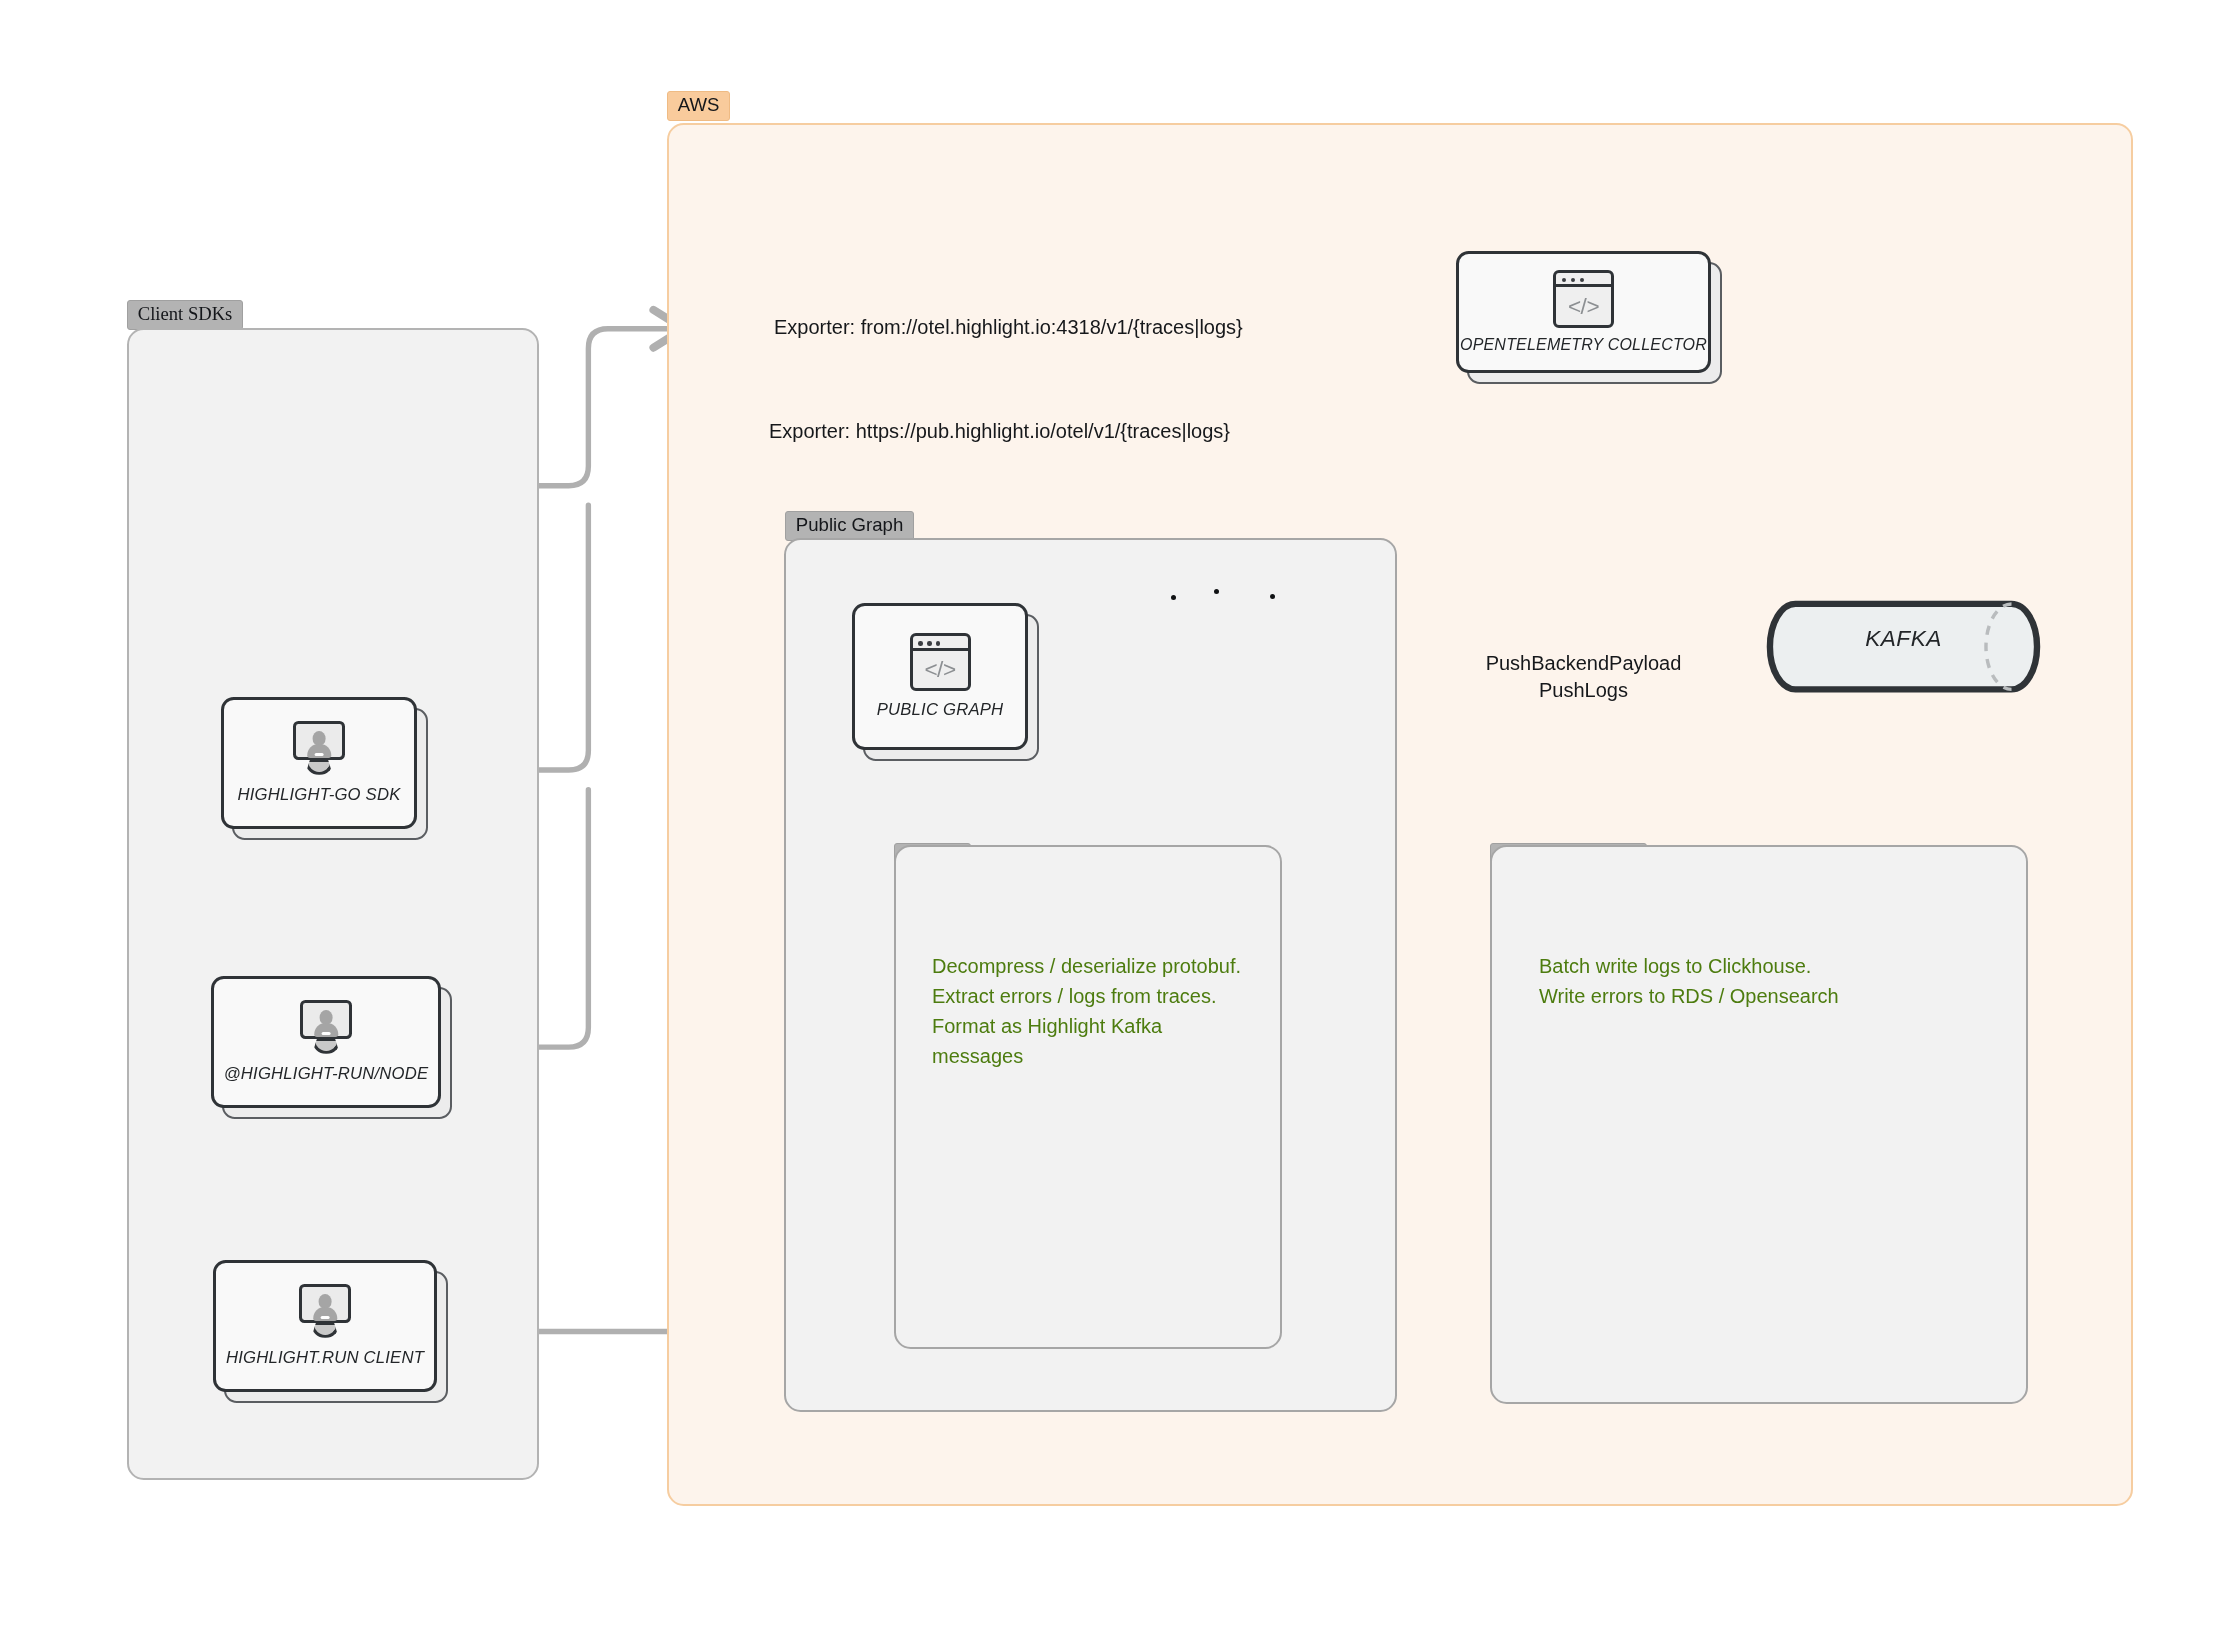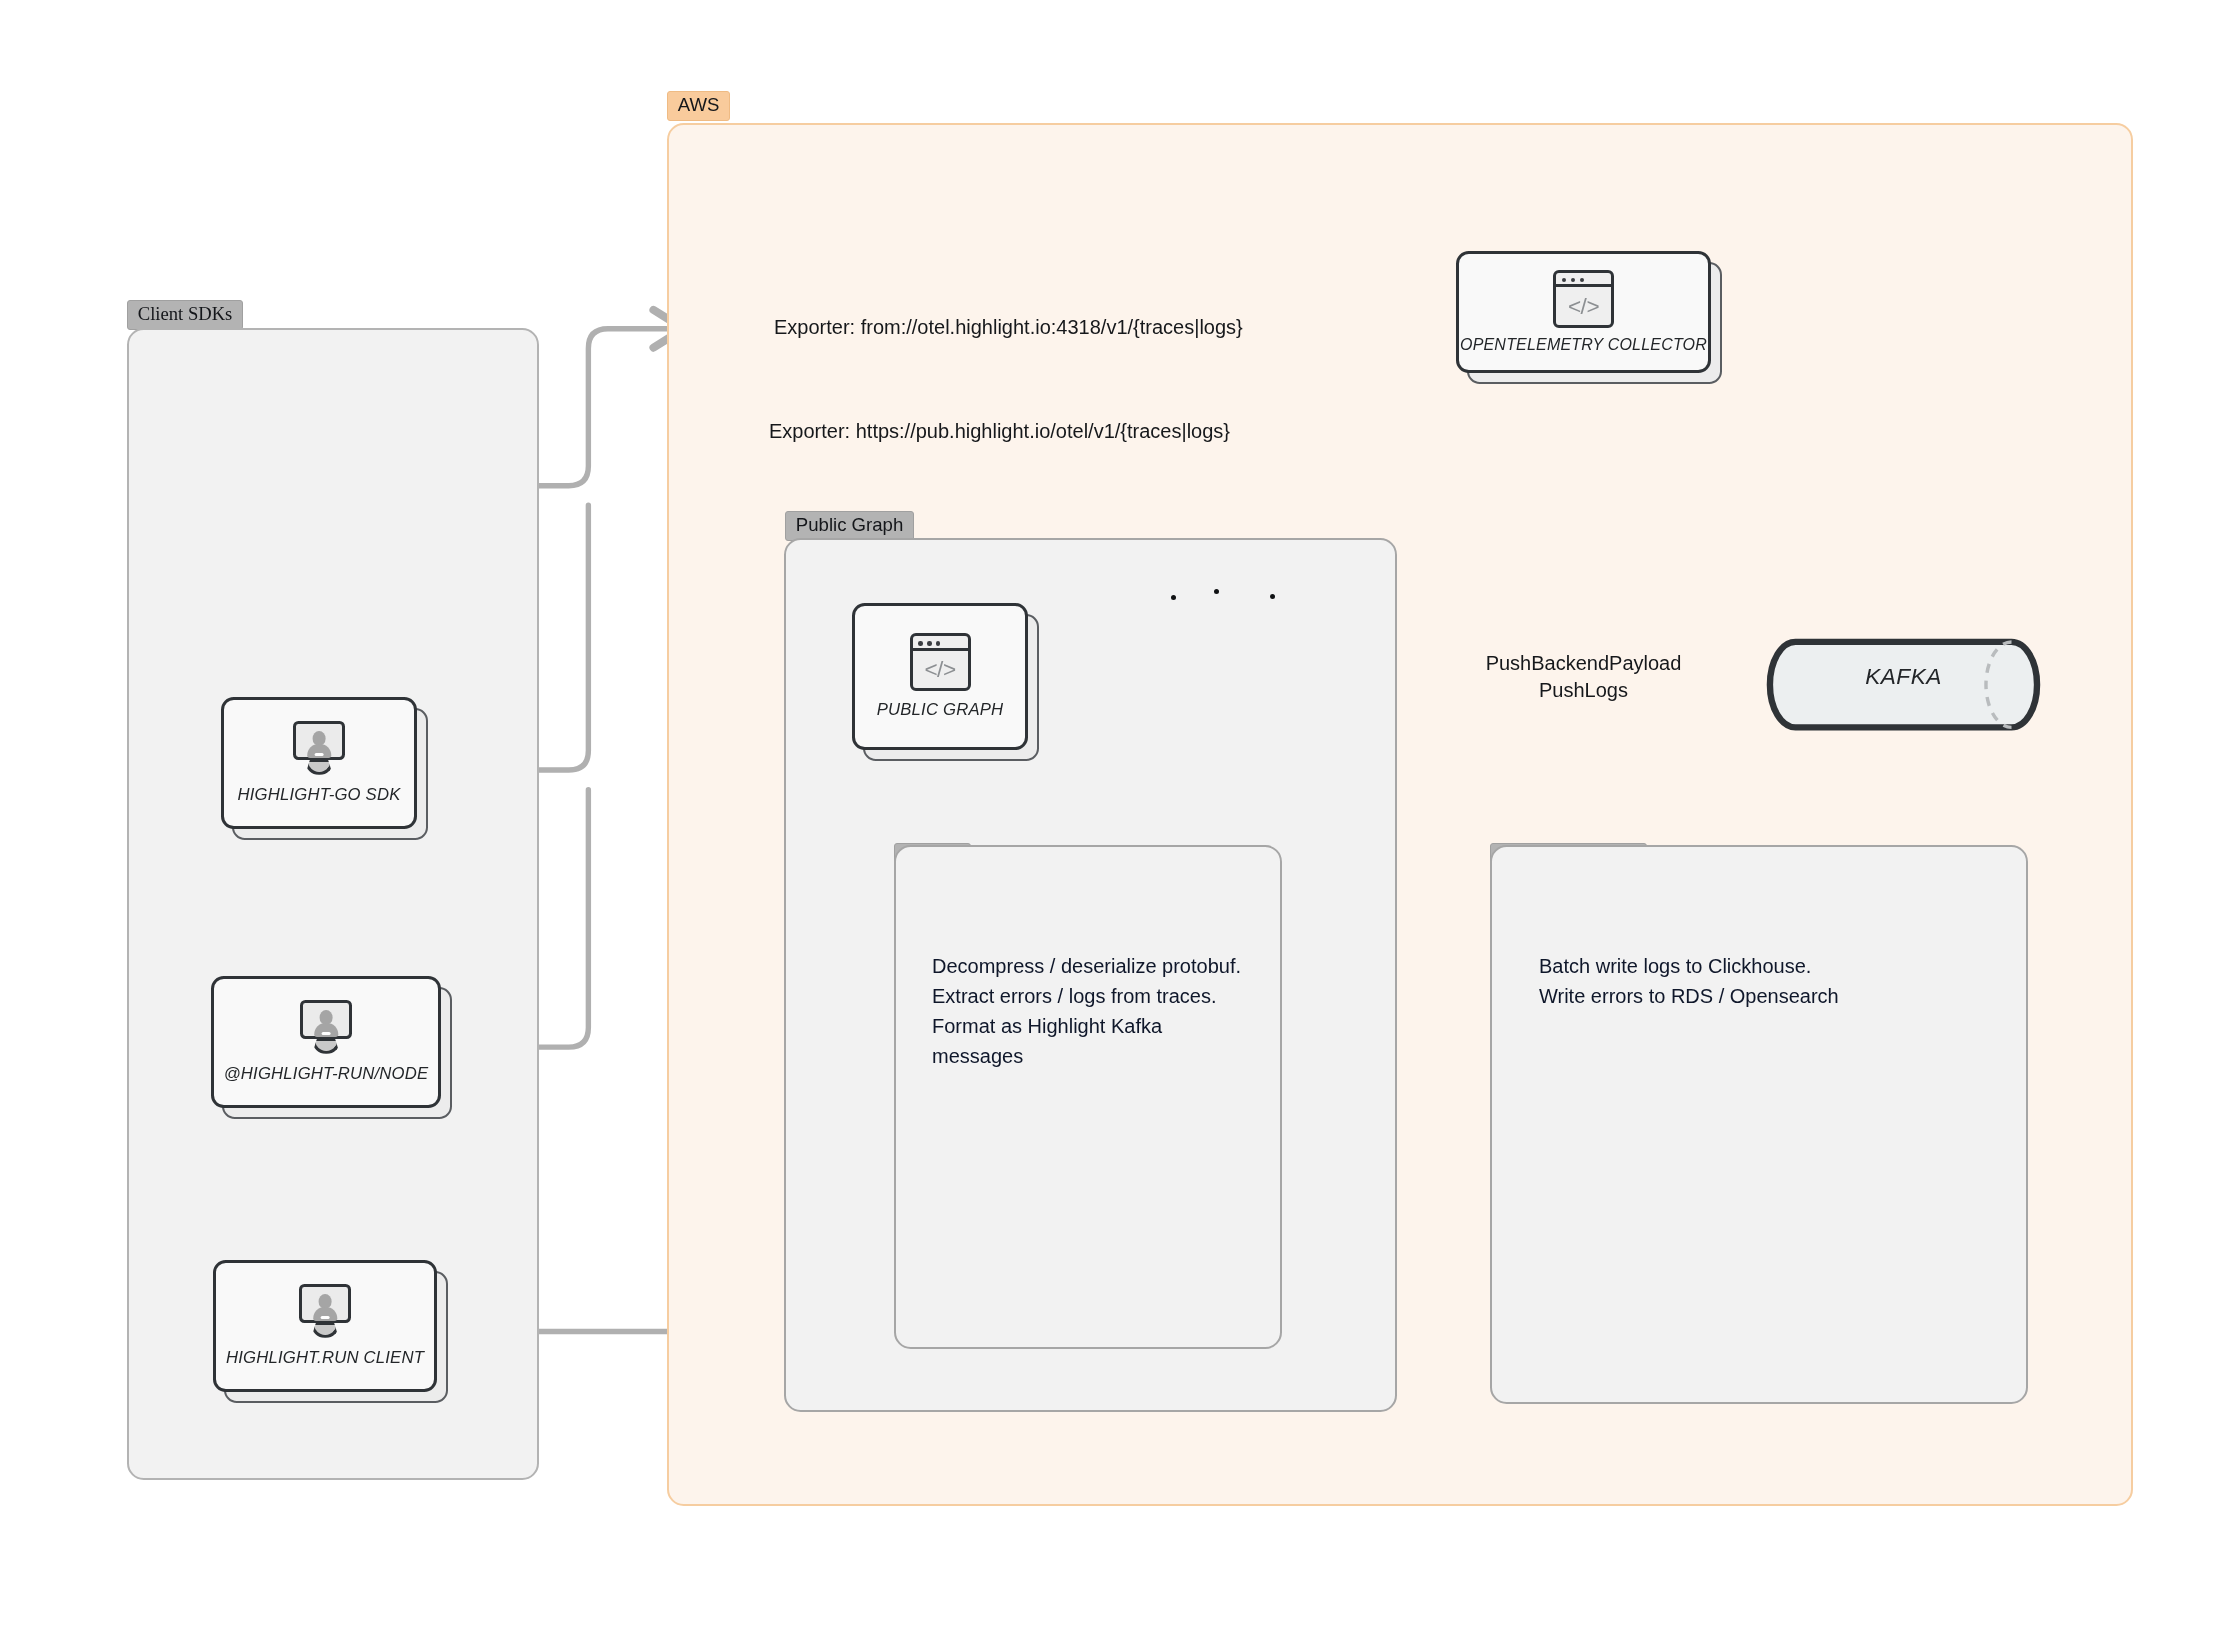--- a/index.html
+++ b/index.html
@@ -85,21 +85,21 @@
   .kafka{position:absolute;}
   .kafka .cyl{position:absolute;inset:0;}
   .kafka .label{
     position:absolute;inset:0;display:flex;align-items:center;justify-content:center;
     font-style:italic;font-size:22.6px;letter-spacing:0.5px;color:#232629;
   }
 
   
   .edgelabel{position:absolute;font-size:20px;line-height:1.35;color:#16181b;white-space:pre;}
   .edgelabel.center{text-align:center;}
-  .bodytext{position:absolute;font-size:20px;line-height:1.5;color:#0f172a;white-space:pre-line;}
+  .bodytext{position:absolute;font-size:20px;line-height:1.5;color:#4d7c0f;white-space:pre-line;}
 
   .dotmark{position:absolute;width:5.4px;height:5.4px;border-radius:50%;background:#101214;}
 </style>
 </head>
 <body>
 
 <div id="canvas">
 
   <svg class="wires" viewBox="0 0 4542 3360">
     <defs>
@@ -238,21 +238,21 @@
 Extract errors / logs from traces.
 Format as Highlight Kafka messages</div>
 
   <div class="grouplabel" style="left:1490px;top:843px;">kafka_worker.go</div>
   <div class="group codebox" style="left:1490px;top:845px;width:538px;height:559px;"></div>
   <div class="bodytext" style="left:1539px;top:951px;width:461px;">Batch write logs to Clickhouse.
 Write errors to RDS / Opensearch</div>
 
   <div class="edgelabel center" style="left:1451px;top:650px;width:265px;"><span>PushBackendPayload</span><br><span>PushLogs</span></div>
 
-  <div class="kafka" style="left:1766px;top:638px;width:275px;height:77px;">
+  <div class="kafka" style="left:1766px;top:600px;width:275px;height:77px;">
     <svg class="cyl" viewBox="0 0 560 190" preserveAspectRatio="none">
       <path d="M60,8 H500 A52,87 0 0 1 500,182 H60 A52,87 0 0 1 60,8 Z" fill="#eceff0" stroke="#2f3337" stroke-width="13"></path>
       <path d="M500,8 A52,87 0 0 0 500,182" fill="none" stroke="#b9bcbe" stroke-width="7" stroke-dasharray="18 16"></path>
     </svg>
     <div class="label">KAFKA</div>
   </div>
 
 </div>
 
 

